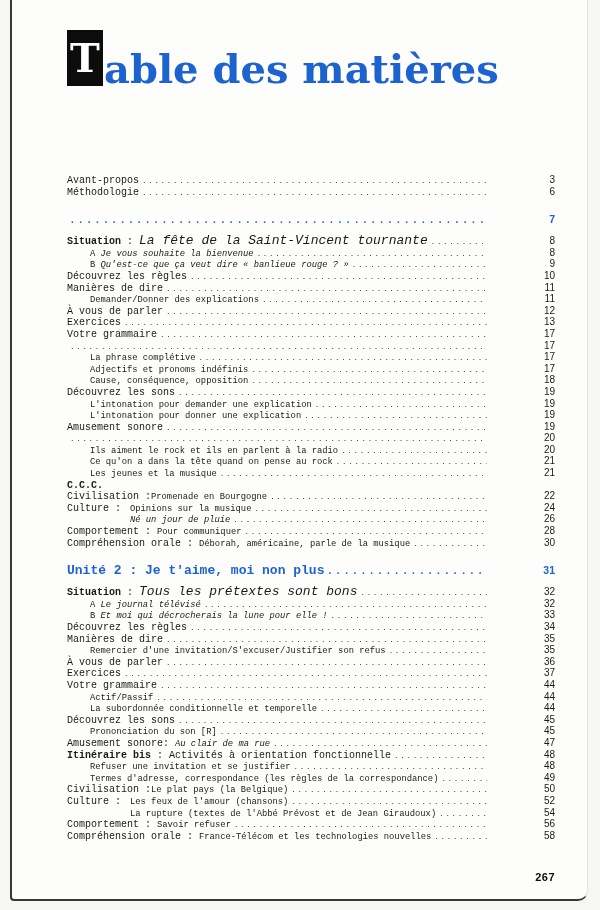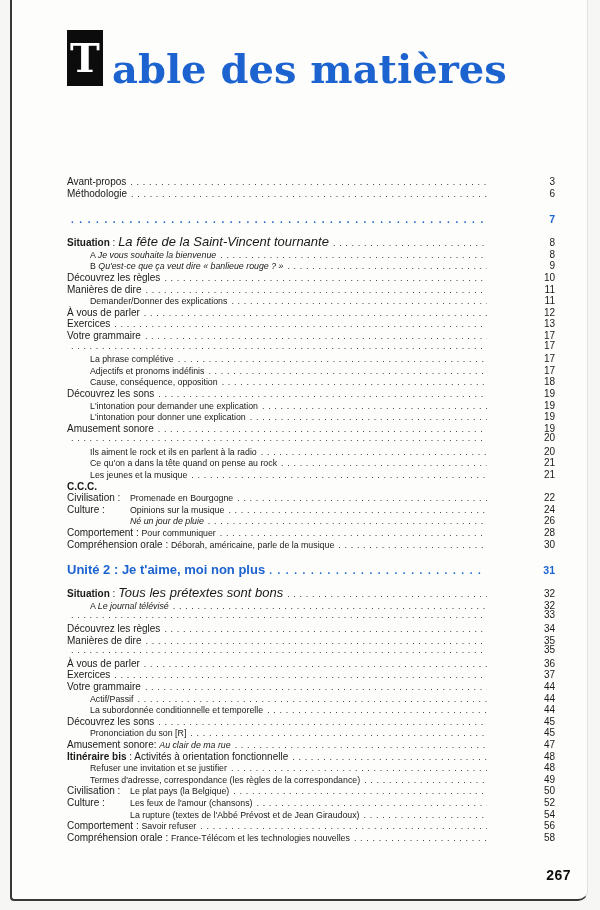--- a/index.html
+++ b/index.html
@@ -5,40 +5,40 @@
   html,body{margin:0;padding:0;width:600px;height:910px;background:#f6f6f5;overflow:hidden;
     font-family:"Liberation Sans",sans-serif;color:#1a1a1a;}
   .paper{position:absolute;left:10px;top:0;width:578px;height:901px;background:#fdfdfc;
     border-left:2.5px solid #383838;border-bottom:2.5px solid #383838;border-right:1px solid #e2e2e0;
     border-radius:0 0 10px 4px;box-sizing:border-box;}
   .titlebar{margin:30px 0 0 55px;display:flex;align-items:flex-end;height:56px;}
   .tbox{display:flex;align-items:center;justify-content:center;width:36px;height:56px;
     background:#0c0c0c;color:#ffffff;font-family:"DejaVu Serif",serif;font-weight:bold;
     font-size:40px;line-height:1;}
   .trest{font-family:"DejaVu Serif",serif;font-weight:bold;font-size:40px;line-height:0.82;
-    color:var(--accent,#1c63d0);margin-left:9px;letter-spacing:0px;}
+    color:var(--accent,#1c63d0);margin-left:1px;letter-spacing:0px;}
   .toc{margin:88px 0 0 55px;padding-right:32px;}
   .row{display:flex;align-items:baseline;height:11.6px;line-height:11.6px;white-space:nowrap;}
-  .lbl{white-space:nowrap;flex:none;}
+  .lbl{white-space:nowrap;flex:none;font-family:Liberation Mono, monospace;}
   .ind .lbl{padding-left:23px;text-align:center;}
   .p.m{font-size:10px;}
   .p.mb{font-size:10px;font-weight:bold;}
   .p.mi{font-size:13px;font-style:italic;}
   .p.s{font-size:8.8px;}
   .p.si{font-size:8.8px;font-style:italic;}
   .p.w{display:inline-block;min-width:63px;}
   .dots{flex:1 1 auto;overflow:hidden;white-space:nowrap;font-size:9px;letter-spacing:0.6px;
     color:#2b2b2b;margin-left:4px;}
   .pg{flex:none;width:30px;margin-left:38px;text-align:right;font-size:10px;}
   .row.unit{height:14px;line-height:14px;margin:15px 0 9px 0;color:var(--accent,#1c63d0);}
   .row.unit .lbl{font-size:13px;font-weight:bold;}
   .row.unit .dots{color:var(--accent,#1c63d0);font-size:10px;letter-spacing:1.4px;font-weight:bold;}
   .row.unit .pg{font-size:10.5px;font-weight:bold;}
   .sect{margin-bottom:5px;}
-  .folio{position:absolute;right:16px;bottom:16px;font-size:14px;font-weight:bold;color:#0d0d0d;
+  .folio{position:absolute;right:32px;bottom:16px;font-size:11px;font-weight:bold;color:#0d0d0d;
     letter-spacing:0.5px;}
 </style>
 </head>
 <body>
 
 <div class="paper">
   <div class="titlebar">
     <span class="tbox">T</span>
     <span class="trest">able des matières</span>
   </div>
@@ -200,34 +200,36 @@
           <span class="lbl"><span class="p mb">Situation</span><span class="p m"> : </span><span class="p mi">Tous les prétextes sont bons</span></span>
           <span class="dots">. . . . . . . . . . . . . . . . . . . . . . . . . . . . . . . . . . . . . . . . . . . . . . . . . . . . . . . . . . . . . . . . . . . . . . . . . . . . . . . . . . . . . . . . . . . . . . . . . . . . . . . . . . . . . . . . . . . . . . . . . . . . . . . . . . . . . . . . . . . . . . . . . . . . . . . . . . . . . . . . </span>
           <span class="pg">32</span>
         </div>
         <div class="row ind">
           <span class="lbl"><span class="p s">A </span><span class="p si">Le journal télévisé</span></span>
           <span class="dots">. . . . . . . . . . . . . . . . . . . . . . . . . . . . . . . . . . . . . . . . . . . . . . . . . . . . . . . . . . . . . . . . . . . . . . . . . . . . . . . . . . . . . . . . . . . . . . . . . . . . . . . . . . . . . . . . . . . . . . . . . . . . . . . . . . . . . . . . . . . . . . . . . . . . . . . . . . . . . . . . </span>
           <span class="pg">32</span>
         </div>
         <div class="row ind">
+          <span class="lbl"><span class="p s">B </span><span class="p si">Et moi qui décrocherais la lune pour elle !</span></span>
           <span class="dots">. . . . . . . . . . . . . . . . . . . . . . . . . . . . . . . . . . . . . . . . . . . . . . . . . . . . . . . . . . . . . . . . . . . . . . . . . . . . . . . . . . . . . . . . . . . . . . . . . . . . . . . . . . . . . . . . . . . . . . . . . . . . . . . . . . . . . . . . . . . . . . . . . . . . . . . . . . . . . . . . </span>
           <span class="pg">33</span>
         </div>
         <div class="row">
           <span class="lbl"><span class="p m">Découvrez les règles</span></span>
           <span class="dots">. . . . . . . . . . . . . . . . . . . . . . . . . . . . . . . . . . . . . . . . . . . . . . . . . . . . . . . . . . . . . . . . . . . . . . . . . . . . . . . . . . . . . . . . . . . . . . . . . . . . . . . . . . . . . . . . . . . . . . . . . . . . . . . . . . . . . . . . . . . . . . . . . . . . . . . . . . . . . . . . </span>
           <span class="pg">34</span>
         </div>
         <div class="row">
           <span class="lbl"><span class="p m">Manières de dire</span></span>
           <span class="dots">. . . . . . . . . . . . . . . . . . . . . . . . . . . . . . . . . . . . . . . . . . . . . . . . . . . . . . . . . . . . . . . . . . . . . . . . . . . . . . . . . . . . . . . . . . . . . . . . . . . . . . . . . . . . . . . . . . . . . . . . . . . . . . . . . . . . . . . . . . . . . . . . . . . . . . . . . . . . . . . . </span>
           <span class="pg">35</span>
         </div>
         <div class="row ind">
+          <span class="lbl"><span class="p s">Remercier d'une invitation/S'excuser/Justifier son refus</span></span>
           <span class="dots">. . . . . . . . . . . . . . . . . . . . . . . . . . . . . . . . . . . . . . . . . . . . . . . . . . . . . . . . . . . . . . . . . . . . . . . . . . . . . . . . . . . . . . . . . . . . . . . . . . . . . . . . . . . . . . . . . . . . . . . . . . . . . . . . . . . . . . . . . . . . . . . . . . . . . . . . . . . . . . . . </span>
           <span class="pg">35</span>
         </div>
         <div class="row">
           <span class="lbl"><span class="p m">À vous de parler</span></span>
           <span class="dots">. . . . . . . . . . . . . . . . . . . . . . . . . . . . . . . . . . . . . . . . . . . . . . . . . . . . . . . . . . . . . . . . . . . . . . . . . . . . . . . . . . . . . . . . . . . . . . . . . . . . . . . . . . . . . . . . . . . . . . . . . . . . . . . . . . . . . . . . . . . . . . . . . . . . . . . . . . . . . . . . </span>
           <span class="pg">36</span>
         </div>
         <div class="row">
           <span class="lbl"><span class="p m">Exercices</span></span>

